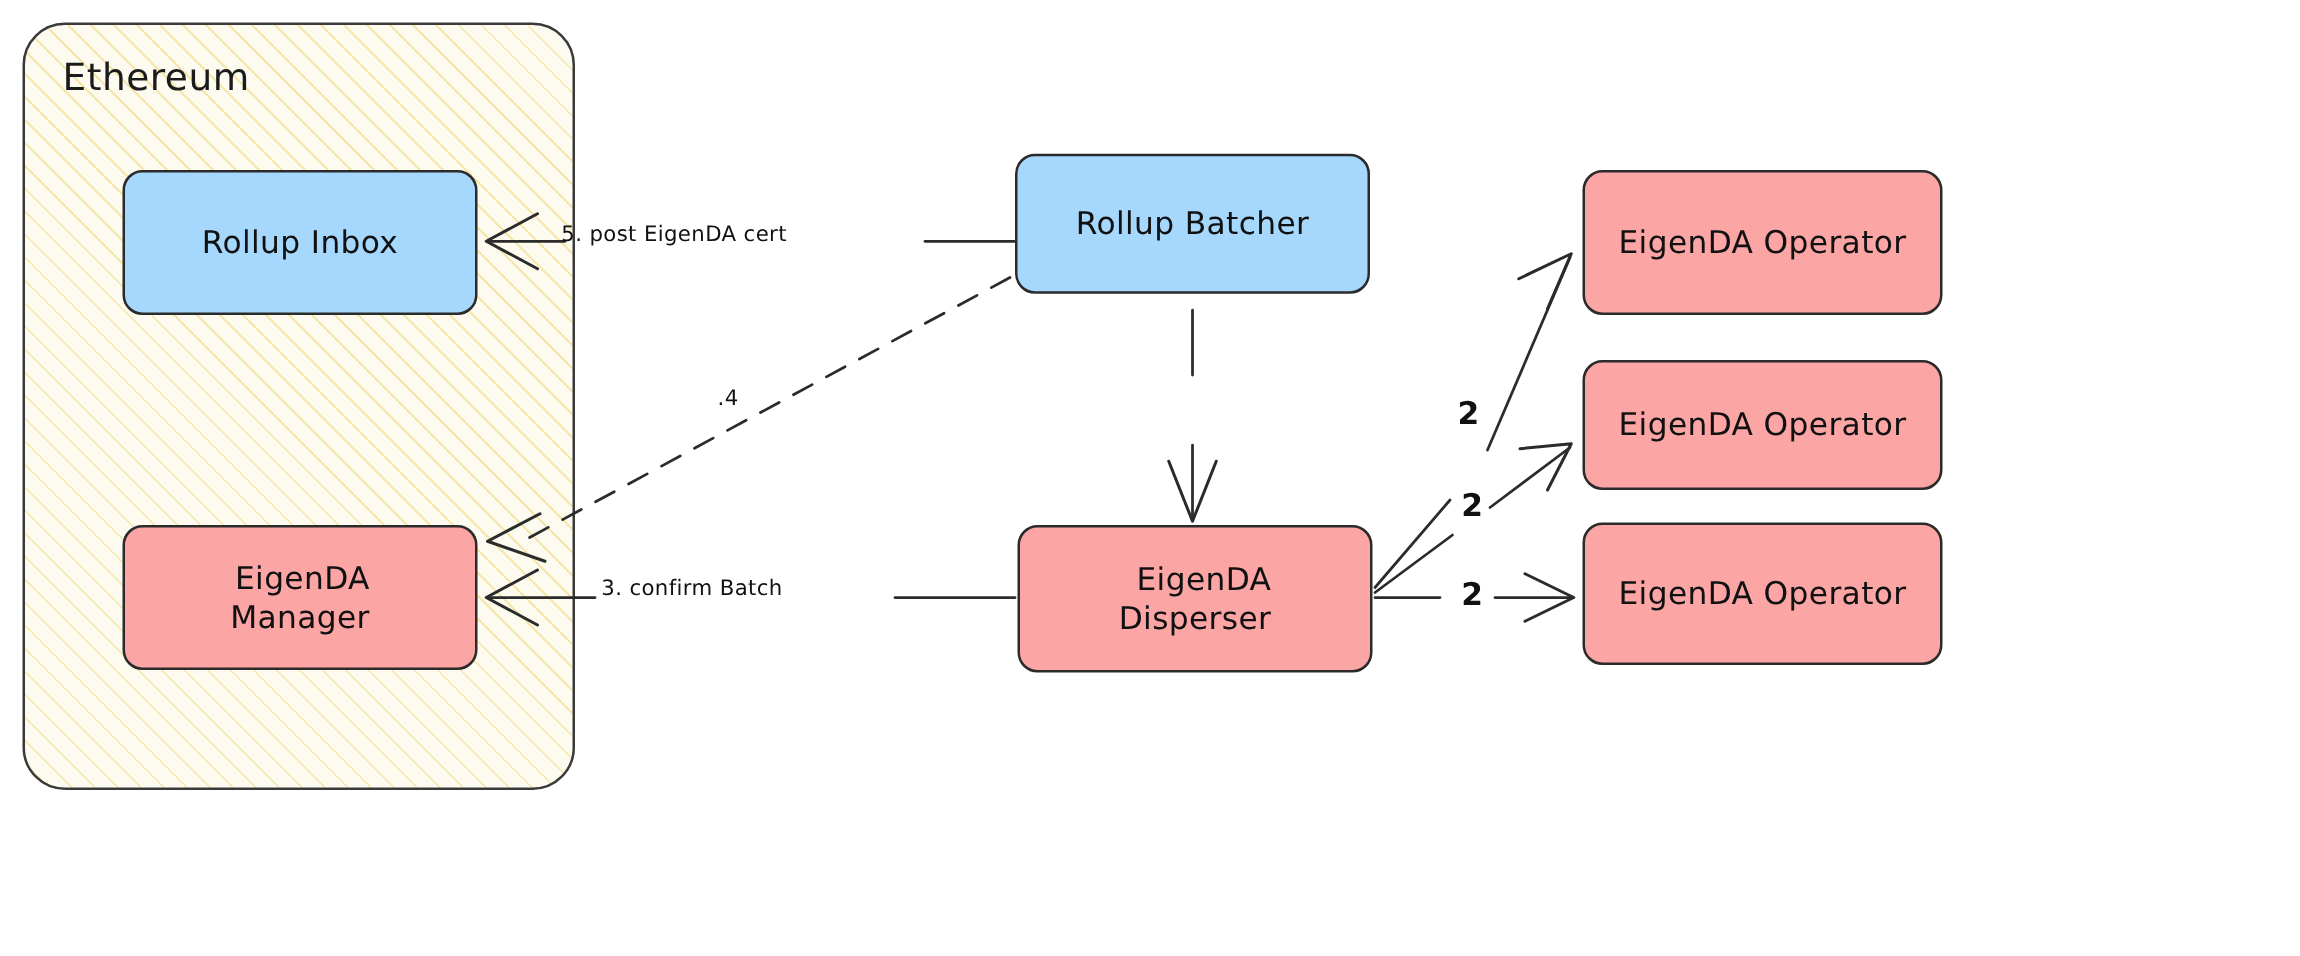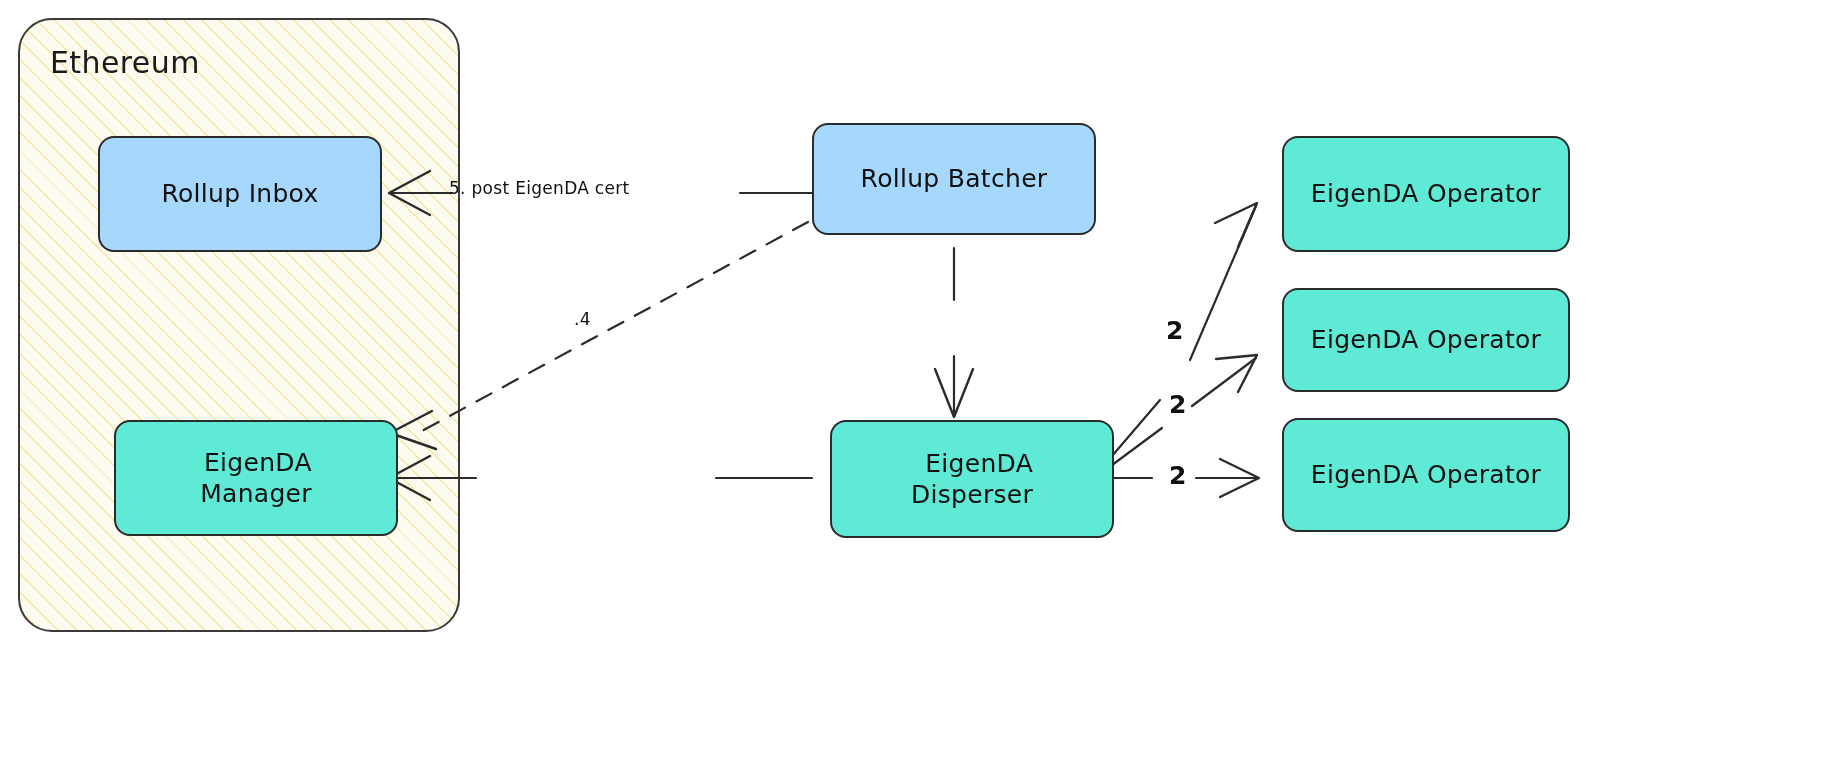--- a/index.html
+++ b/index.html
@@ -53,21 +53,21 @@
     text-align: right;
     font-family: "DejaVu Sans", sans-serif;
     font-size: 25px;
     line-height: 1.26;
     color: #111111;
     letter-spacing: 0.3px;
     white-space: pre-line;
     user-select: none;
   }
   .node.blue  { background: #a6d8fd; }
-  .node.green { background: #5eead4; margin-left: 16px; }
+  .node.green { background: #fca5a5; }
 
   
   .edge-label {
     position: absolute;
     font-family: "DejaVu Sans", sans-serif;
     font-size: 17px;
     color: #111111;
     white-space: nowrap;
     letter-spacing: 0.3px;
     background: transparent;
@@ -166,20 +166,21 @@
   <div class="node green" style="left:1266px; top:136px; width:288px; height:116px;">EigenDA Operator</div>
 
   <div class="node green" style="left:1266px; top:288px; width:288px; height:104px;">EigenDA Operator</div>
 
   <div class="node green" style="left:1266px; top:418px; width:288px; height:114px;">EigenDA Operator</div>
 
   <div class="edge-label" style="left:449px; top:178px;">5. post EigenDA cert</div>
 
   <div class="edge-label" style="left:574px; top:309px;">.4</div>
 
+  <div class="edge-label" style="left:481px; top:461px;">3. confirm Batch</div>
 
 
   <div class="edge-label small" style="left:1166px; top:316px;">2</div>
 
   <div class="edge-label small" style="left:1169px; top:390px;">2</div>
 
   <div class="edge-label small" style="left:1169px; top:461px;">2</div>
 
 </div>
 

